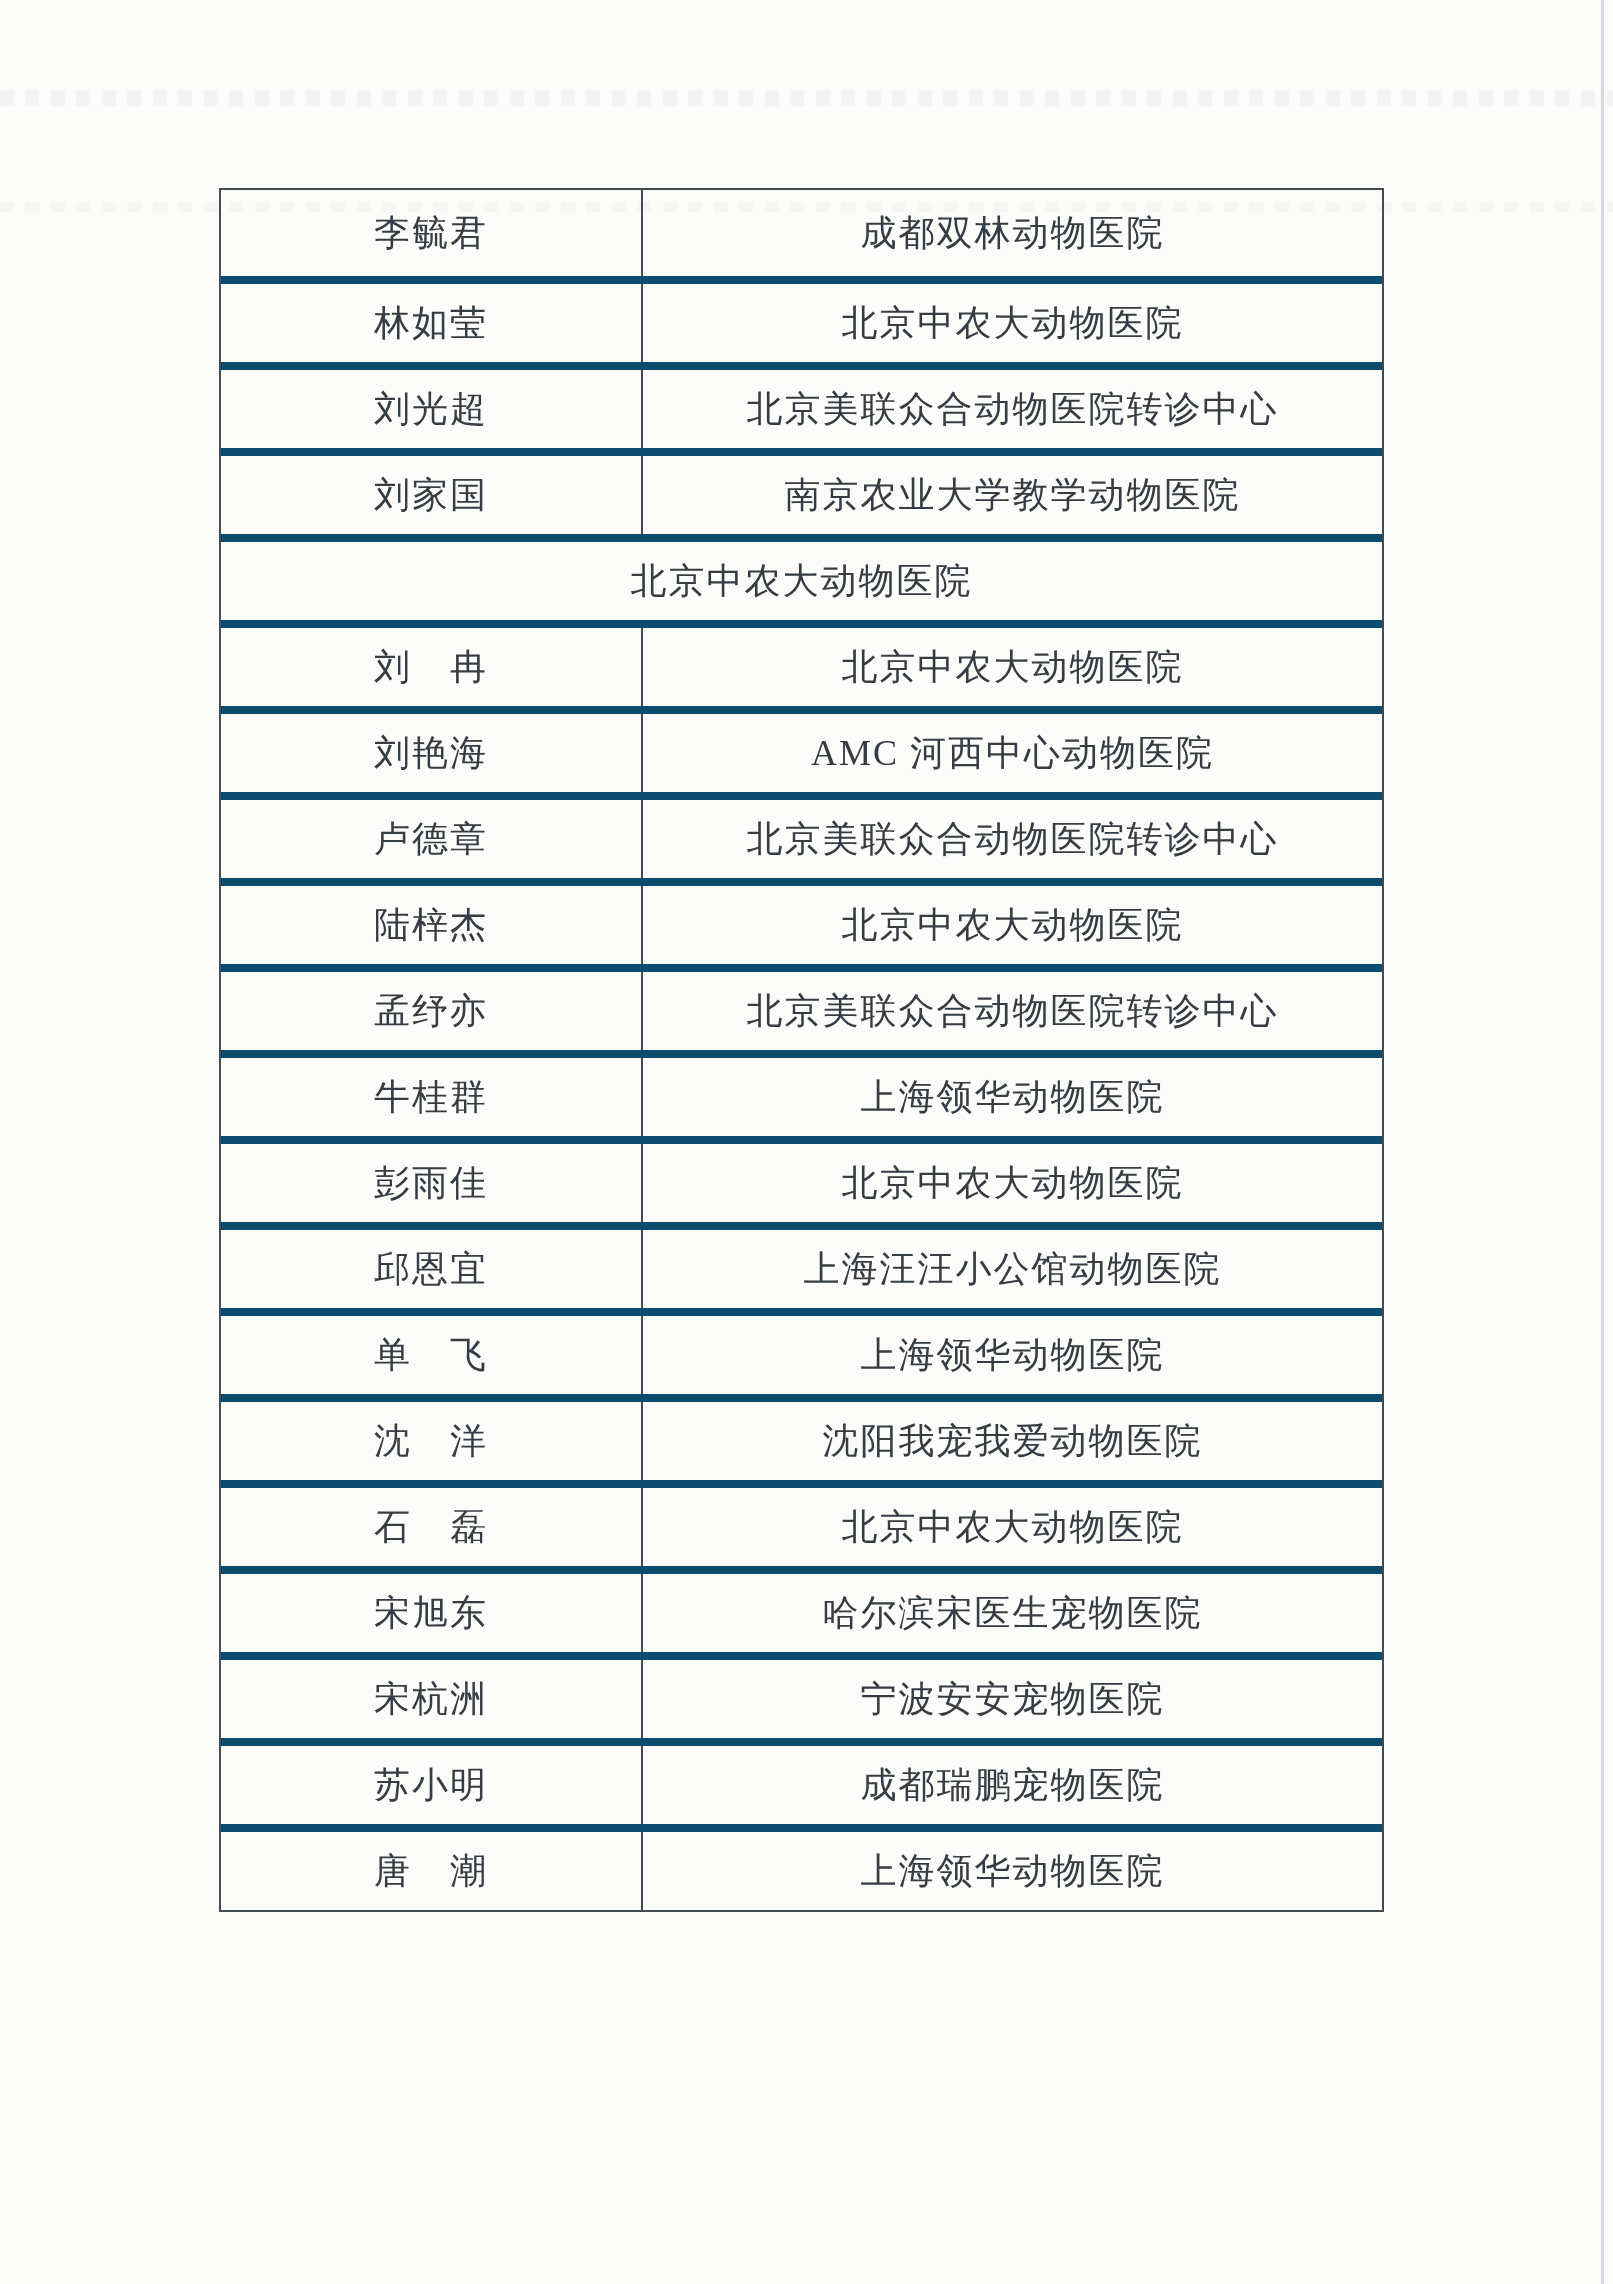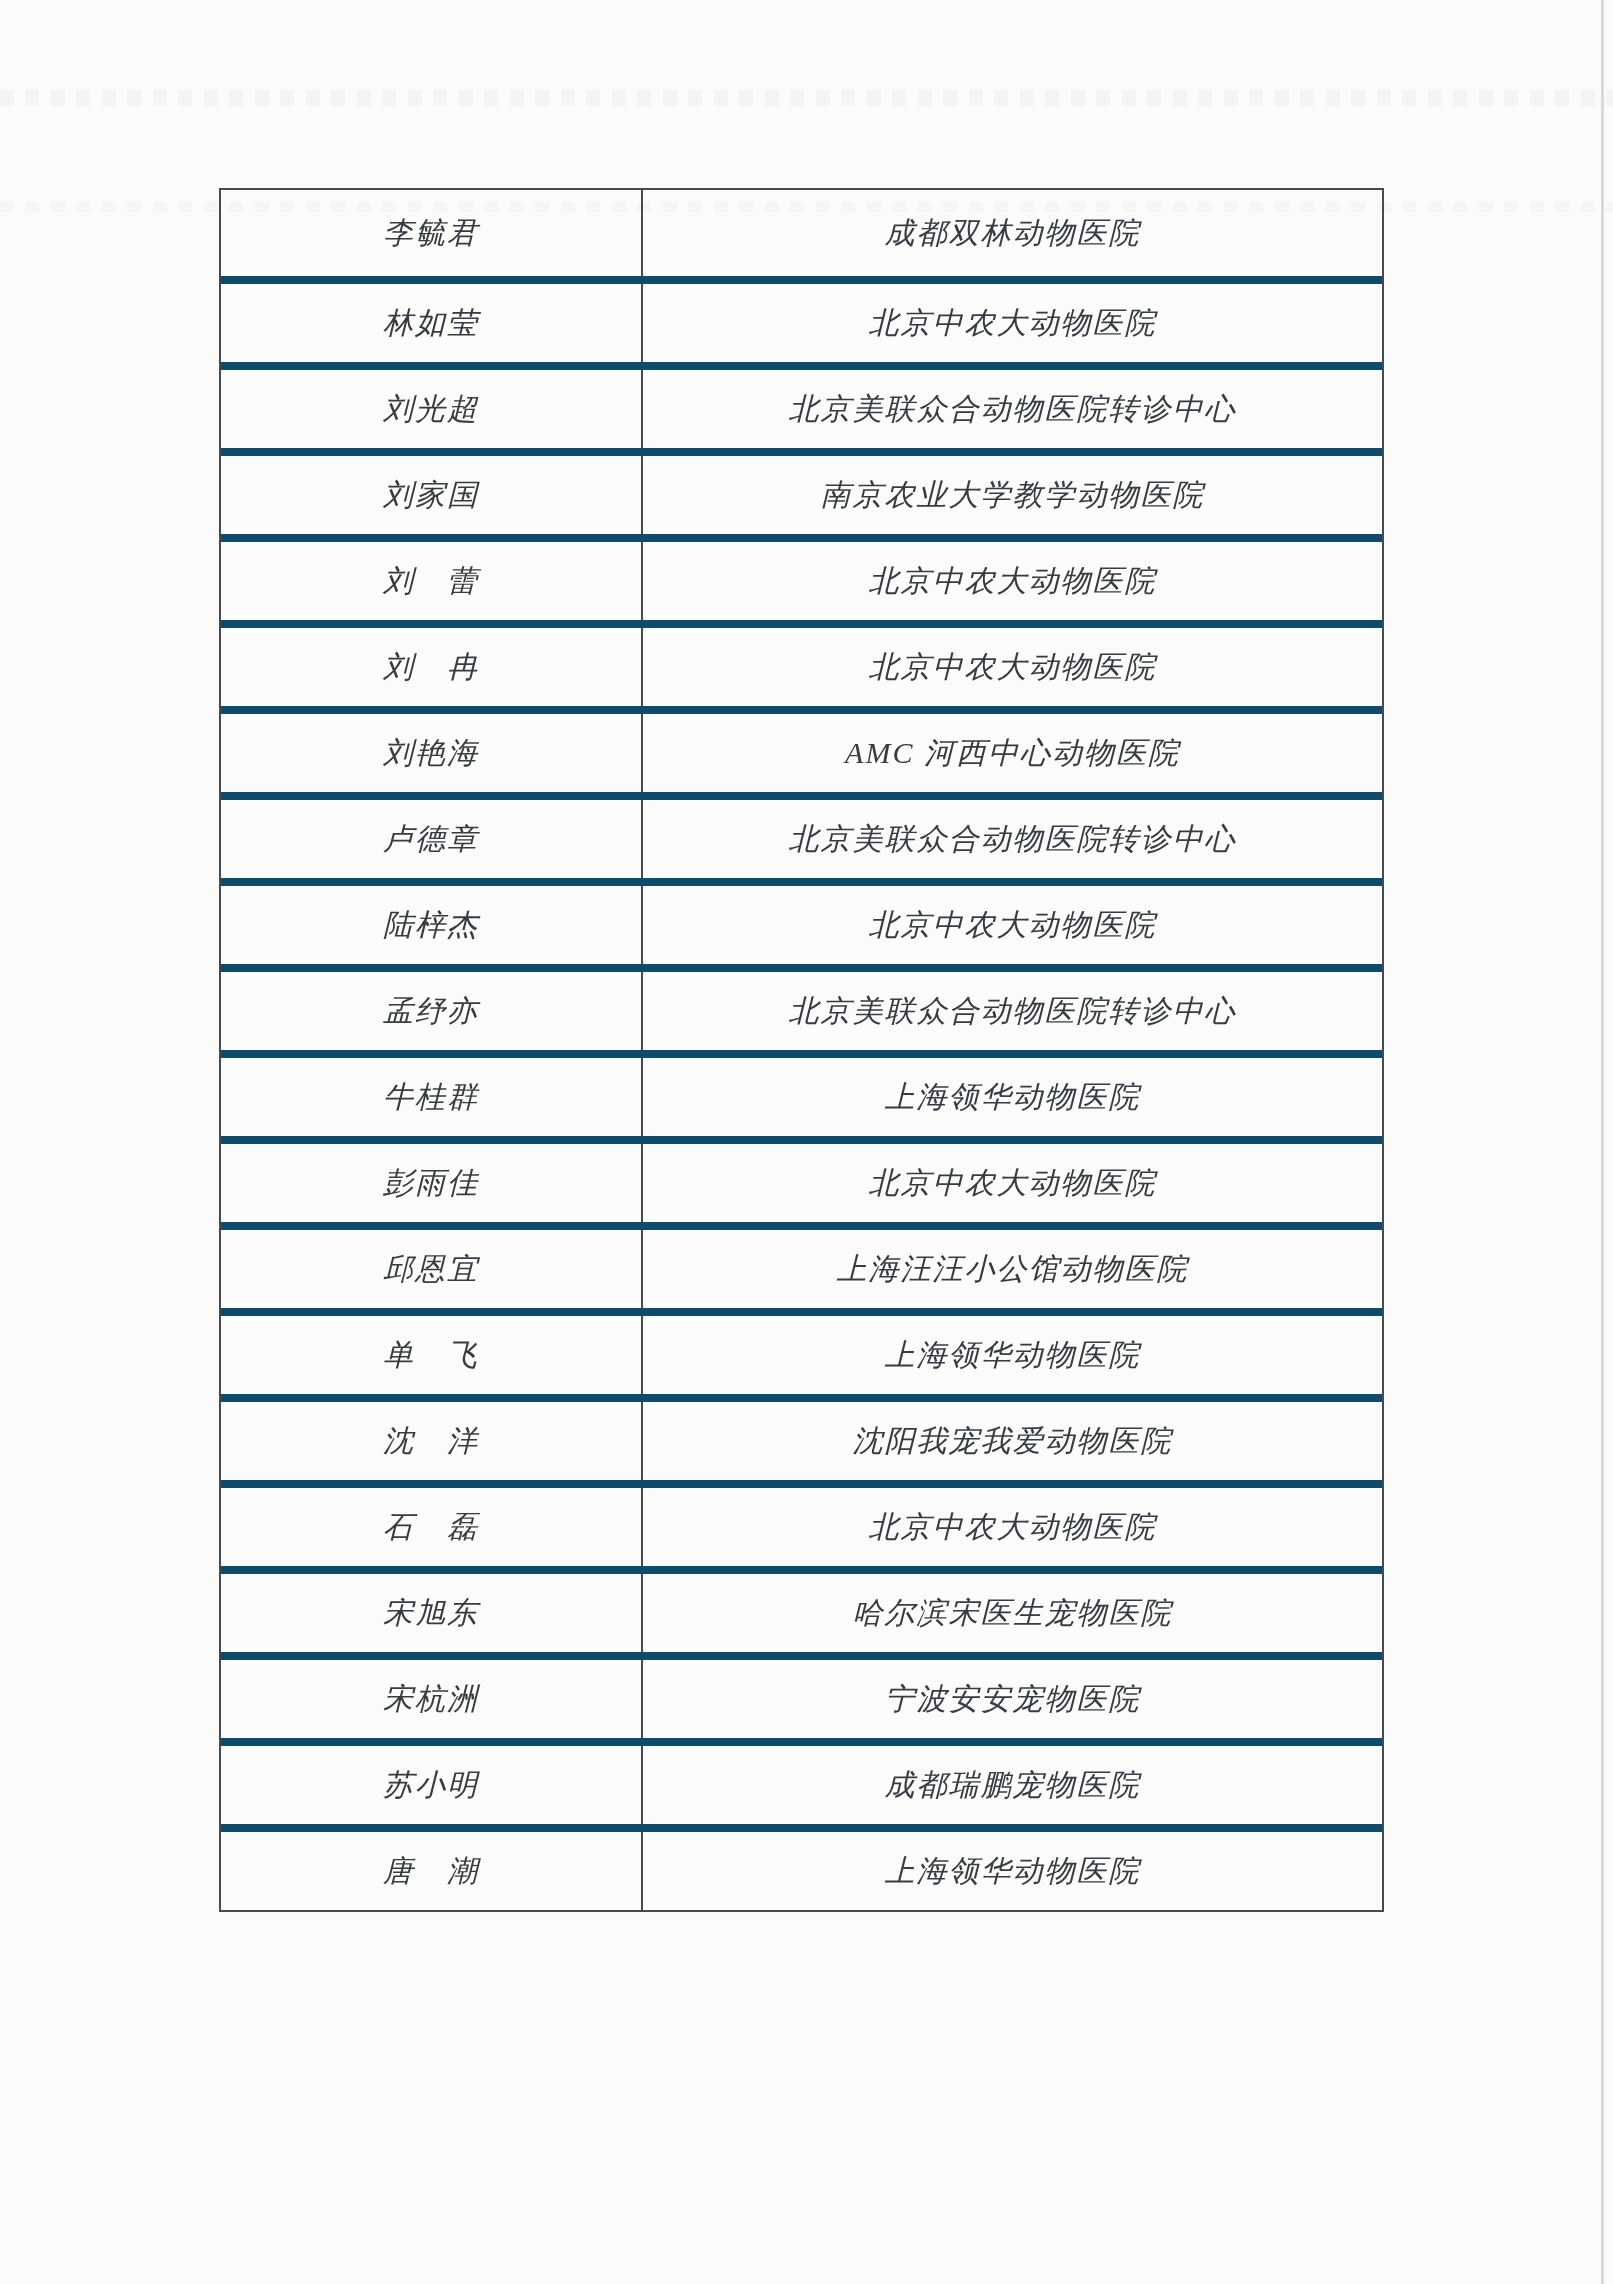--- a/index.html
+++ b/index.html
@@ -57,24 +57,23 @@
     box-sizing: border-box;
     border-top: 8px solid #0c4a6e;
   }
   .row:first-child { border-top: none; }
   .cell {
     display: flex;
     align-items: center;
     justify-content: center;
     box-sizing: border-box;
     color: #363c43;
-    font-size: 30px;
+    font-size: 36px;
     letter-spacing: 2px;
     white-space: pre;
-    font-style: italic;
   }
   .cell.name {
     width: 422px;
     border-right: 2px solid #454b52;
   }
   .cell.hospital {
     flex: 1;
   }
 </style>
 </head>
@@ -94,21 +93,20 @@
     </div>
     <div class="row">
       <div class="cell name">刘光超</div>
       <div class="cell hospital">北京美联众合动物医院转诊中心</div>
     </div>
     <div class="row">
       <div class="cell name">刘家国</div>
       <div class="cell hospital">南京农业大学教学动物医院</div>
     </div>
     <div class="row">
-      <div class="cell name">刘　蕾</div>
       <div class="cell hospital">北京中农大动物医院</div>
     </div>
     <div class="row">
       <div class="cell name">刘　冉</div>
       <div class="cell hospital">北京中农大动物医院</div>
     </div>
     <div class="row">
       <div class="cell name">刘艳海</div>
       <div class="cell hospital">AMC 河西中心动物医院</div>
     </div>

